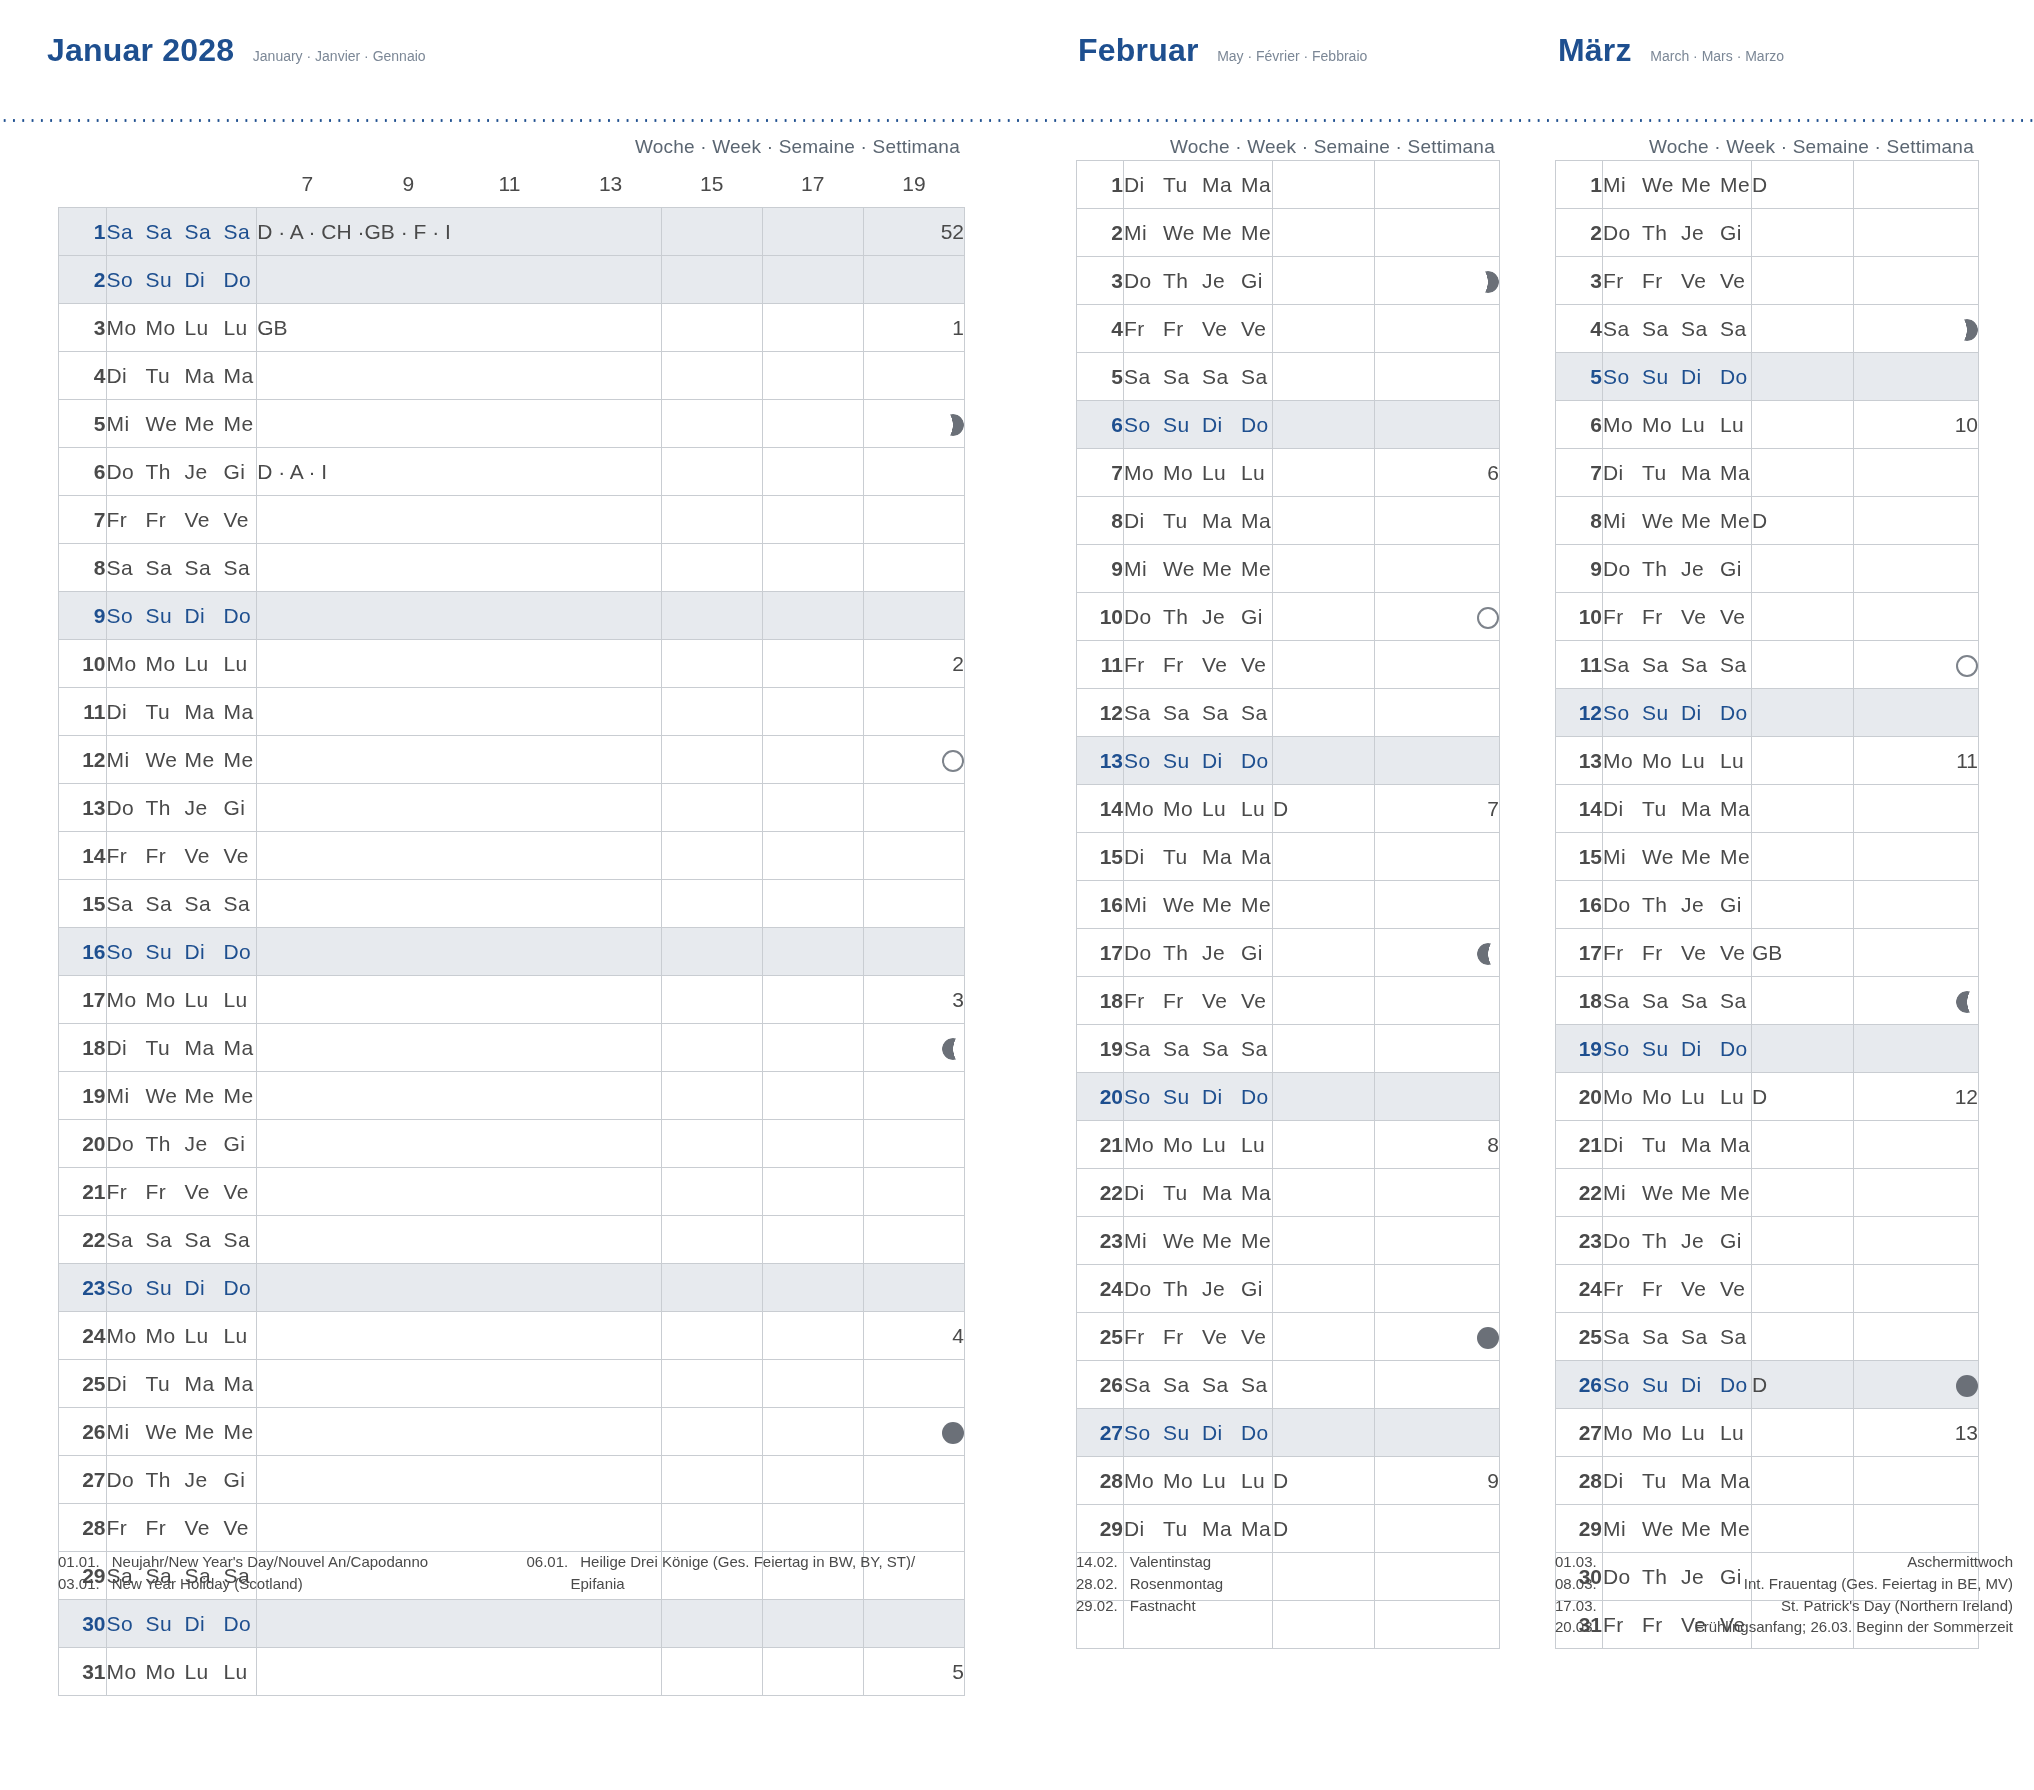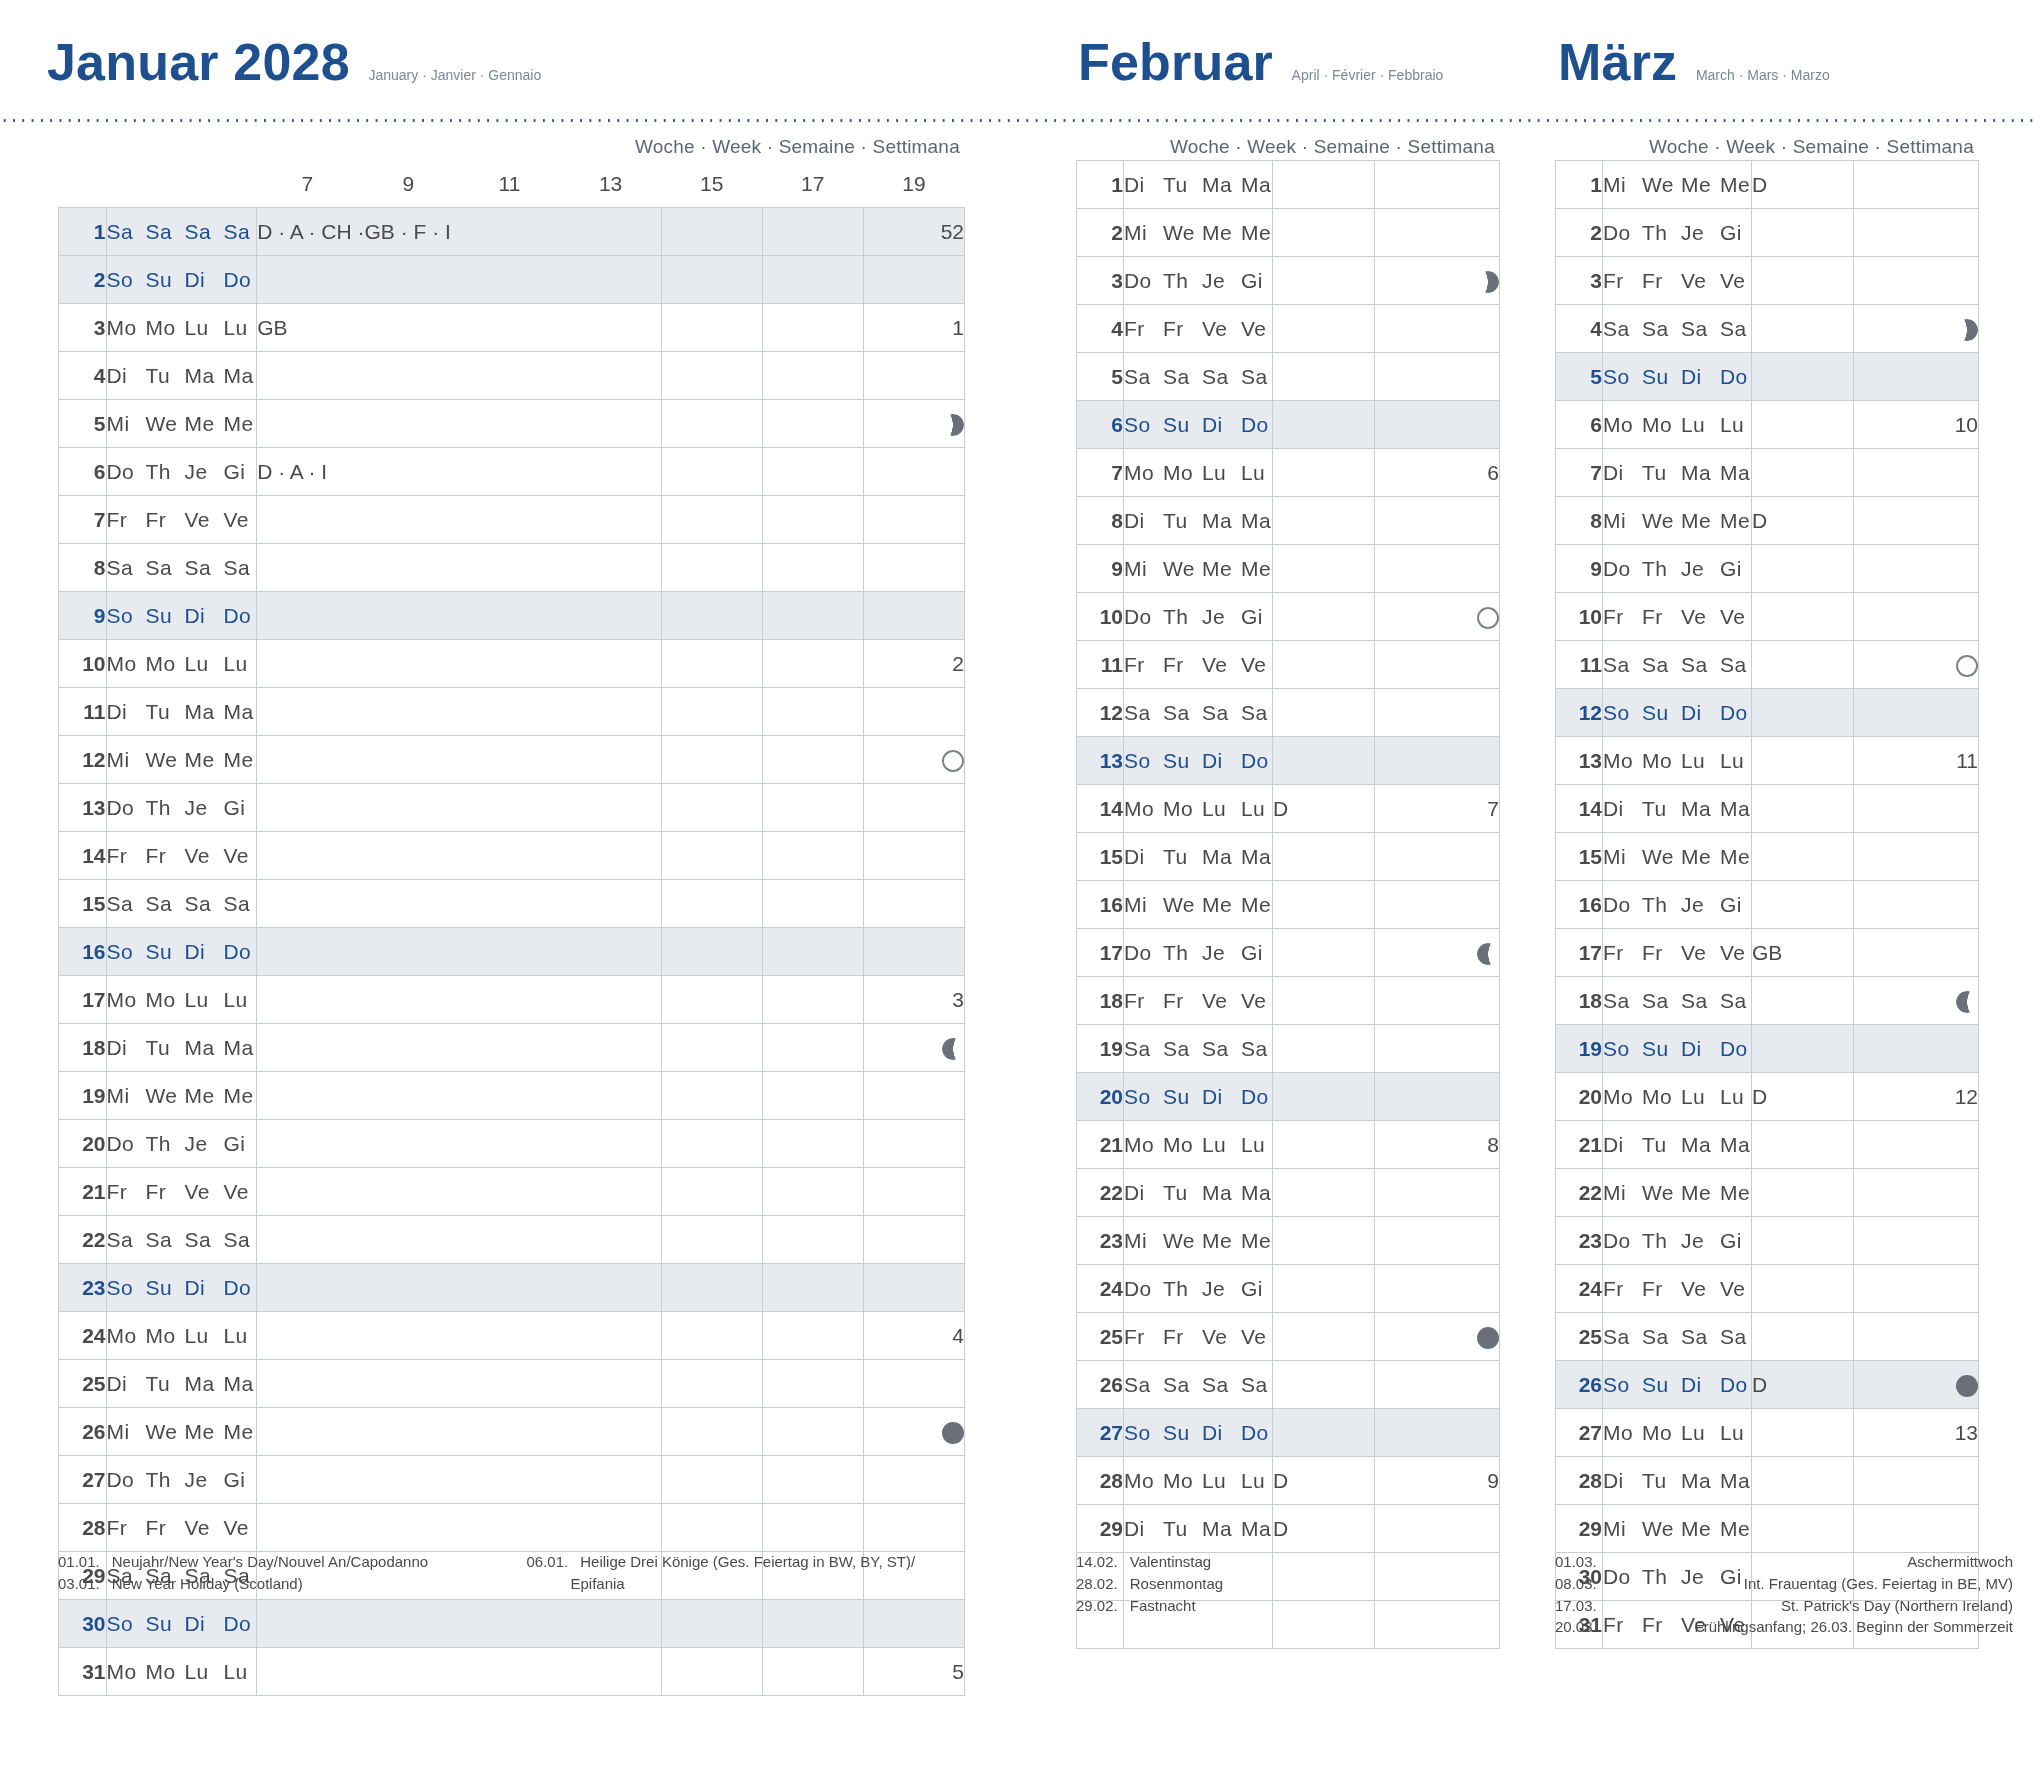--- a/index.html
+++ b/index.html
@@ -15,21 +15,21 @@
   
   .header{
     position:relative;
     height:93px;
     padding:32px 47px 0 47px;
     box-sizing:border-box;
   }
   .hdr-group{position:absolute;display:flex;align-items:baseline;gap:18.6px;}
   .hdr-main{
     color:#1e4f8f;
-    font-size:52px;
+    font-size:32px;
     font-weight:bold;
     letter-spacing:0.2px;
     white-space:nowrap;
   }
   .hdr-sub{
     color:#7b8796;
     font-size:14px;
     white-space:nowrap;
   }
   .dotrule{
@@ -163,21 +163,21 @@
 
 <div class="page">
 
   <div class="header">
     <div class="hdr-group" style="left:47px;top:32px;">
       <span class="hdr-main">Januar 2028</span>
       <span class="hdr-sub">January · Janvier · Gennaio</span>
     </div>
     <div class="hdr-group" style="left:1078px;top:32px;">
       <span class="hdr-main">Februar</span>
-      <span class="hdr-sub">April · Février · Febbraio</span>
+      <span class="hdr-sub">May · Février · Febbraio</span>
     </div>
     <div class="hdr-group" style="left:1558px;top:32px;">
       <span class="hdr-main">März</span>
       <span class="hdr-sub">March · Mars · Marzo</span>
     </div>
     <div class="dotrule"></div>
   </div>
 
   <div class="columns">
 

